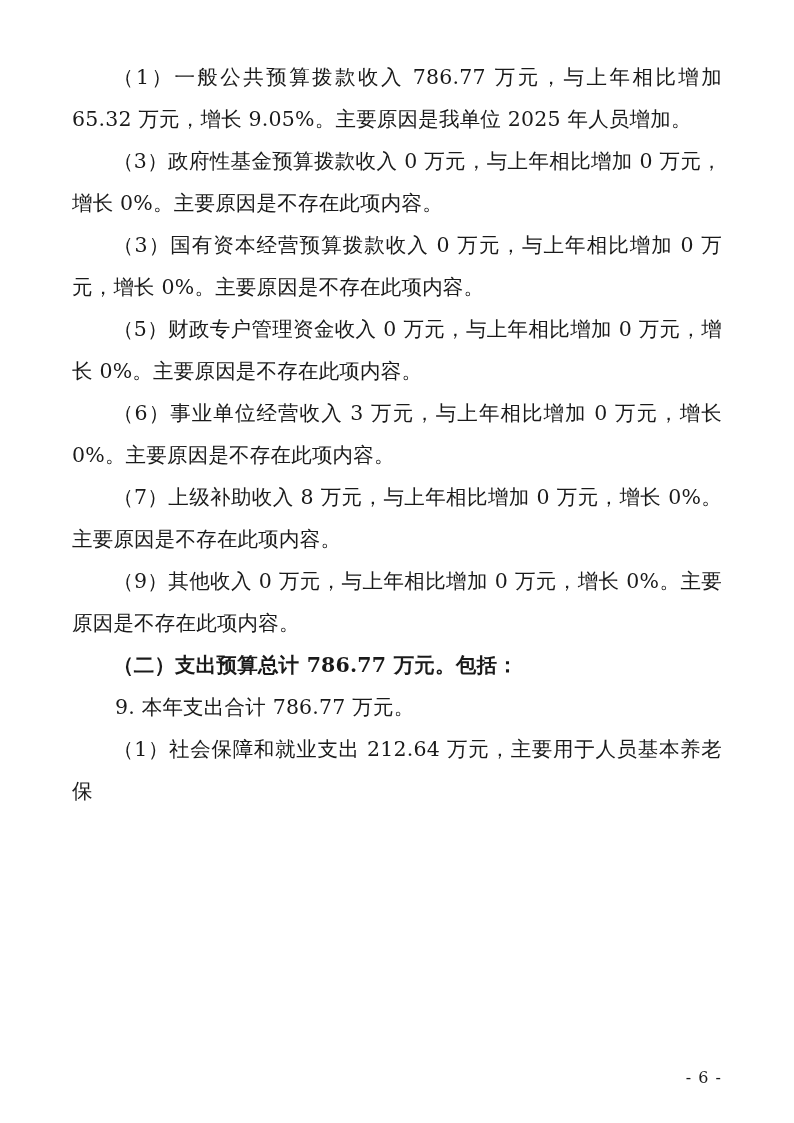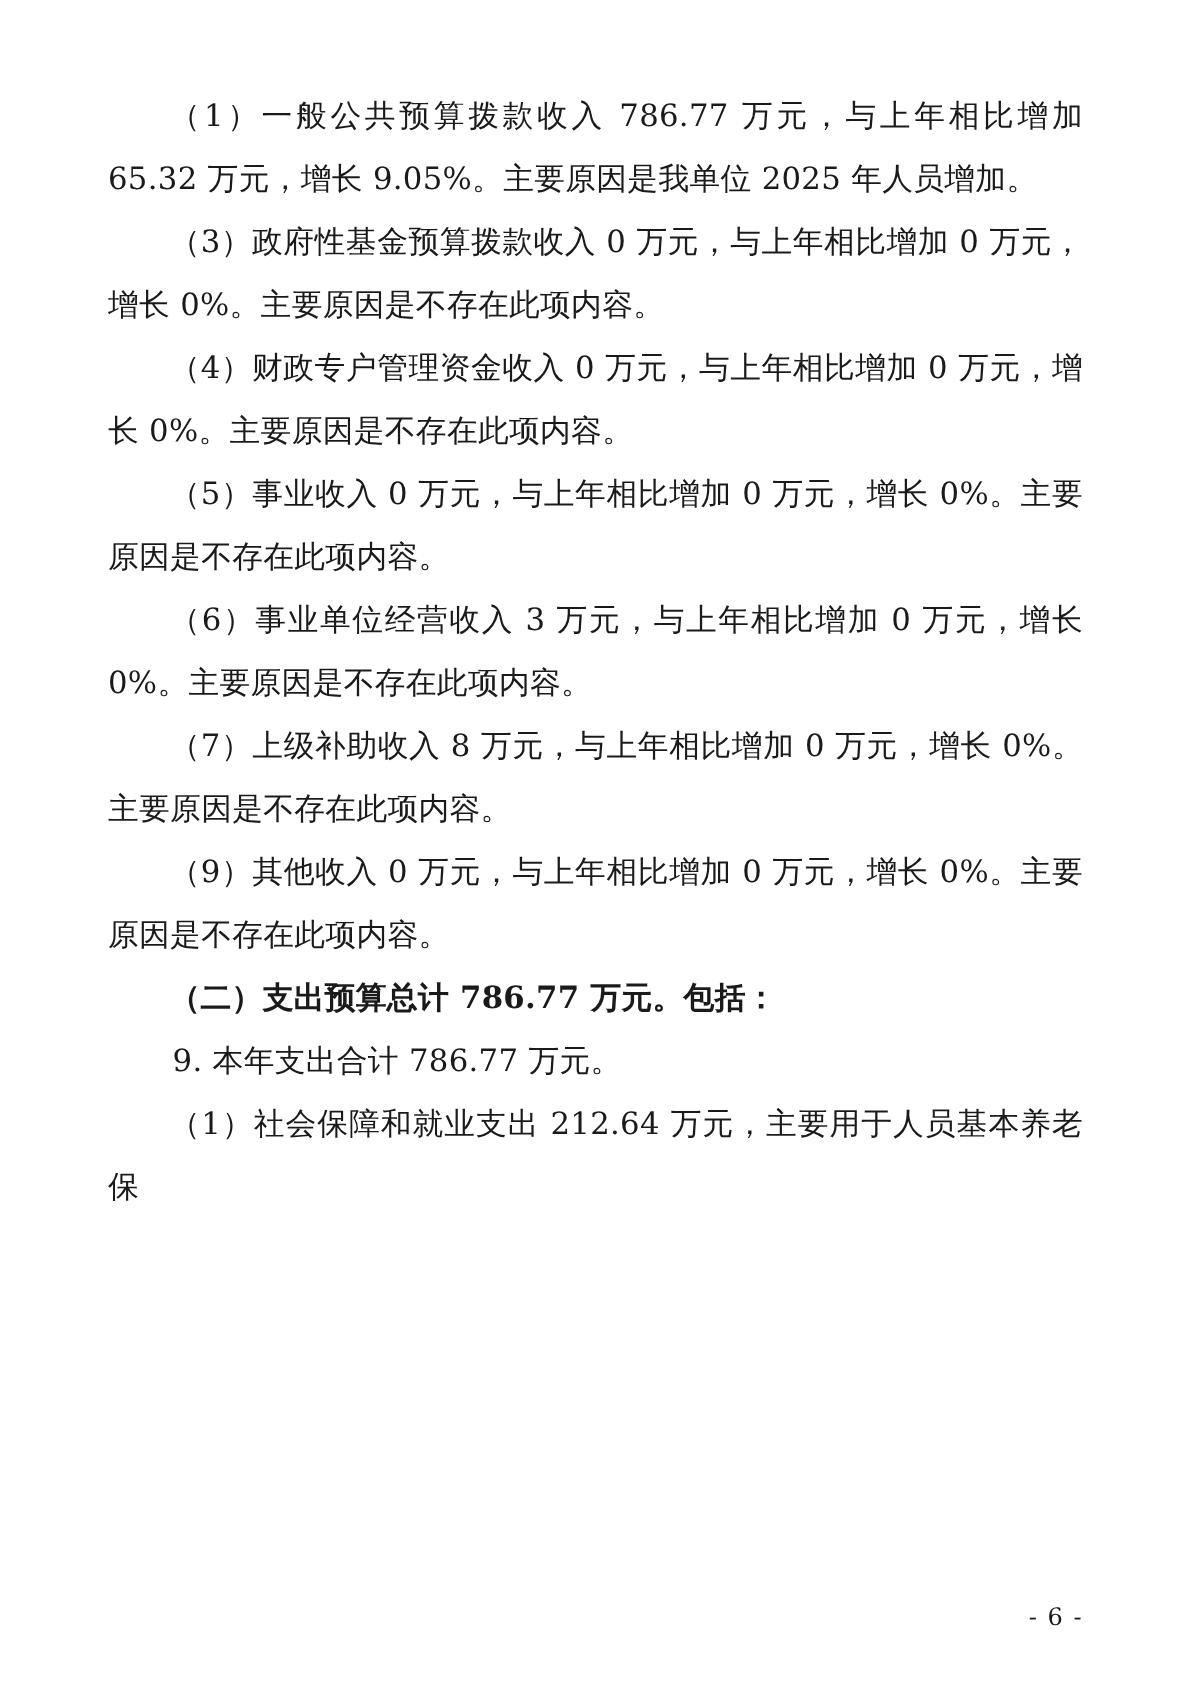--- a/index.html
+++ b/index.html
@@ -51,22 +51,22 @@
     letter-spacing: 1px;
   }
 </style>
 </head>
 <body>
 
 <div class="page">
 
   <p class="body-text indent">（1）一般公共预算拨款收入 786.77 万元，与上年相比增加 65.32 万元，增长 9.05%。主要原因是我单位 2025 年人员增加。</p>
   <p class="body-text indent">（3）政府性基金预算拨款收入 0 万元，与上年相比增加 0 万元，增长 0%。主要原因是不存在此项内容。</p>
-  <p class="body-text indent">（4）财政专户管理资金收入 0 万元，与上年相比增加 0 万元，增长 0%。主要原因是不存在此项内容。</p>
-  <p class="body-text indent">（5）事业收入 0 万元，与上年相比增加 0 万元，增长 0%。主要原因是不存在此项内容。</p>
+  <p class="body-text indent">（3）国有资本经营预算拨款收入 0 万元，与上年相比增加 0 万元，增长 0%。主要原因是不存在此项内容。</p>
+  <p class="body-text indent">（5）财政专户管理资金收入 0 万元，与上年相比增加 0 万元，增长 0%。主要原因是不存在此项内容。</p>
   <p class="body-text indent">（6）事业单位经营收入 3 万元，与上年相比增加 0 万元，增长 0%。主要原因是不存在此项内容。</p>
   <p class="body-text indent">（7）上级补助收入 8 万元，与上年相比增加 0 万元，增长 0%。主要原因是不存在此项内容。</p>
   <p class="body-text indent">（9）其他收入 0 万元，与上年相比增加 0 万元，增长 0%。主要原因是不存在此项内容。</p>
   <p class="body-text indent bold">（二）支出预算总计 786.77 万元。包括：</p>
   <p class="body-text indent-num">9. 本年支出合计 786.77 万元。</p>
   <p class="body-text indent">（1）社会保障和就业支出 212.64 万元，主要用于人员基本养老保</p>
 
   <div class="page-number">- 6 -</div>
 </div>
 

